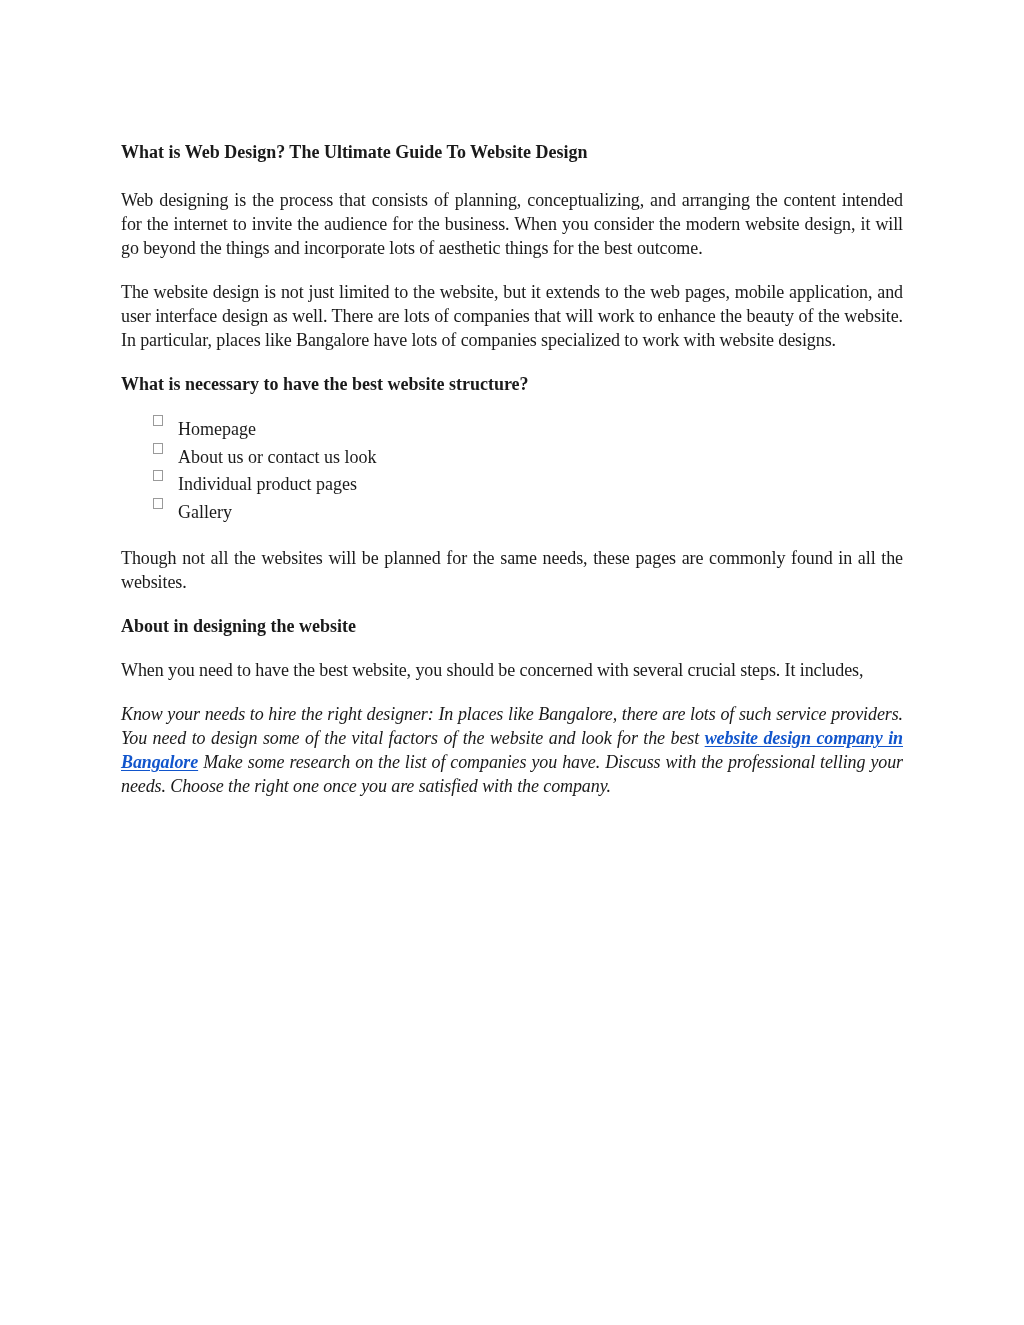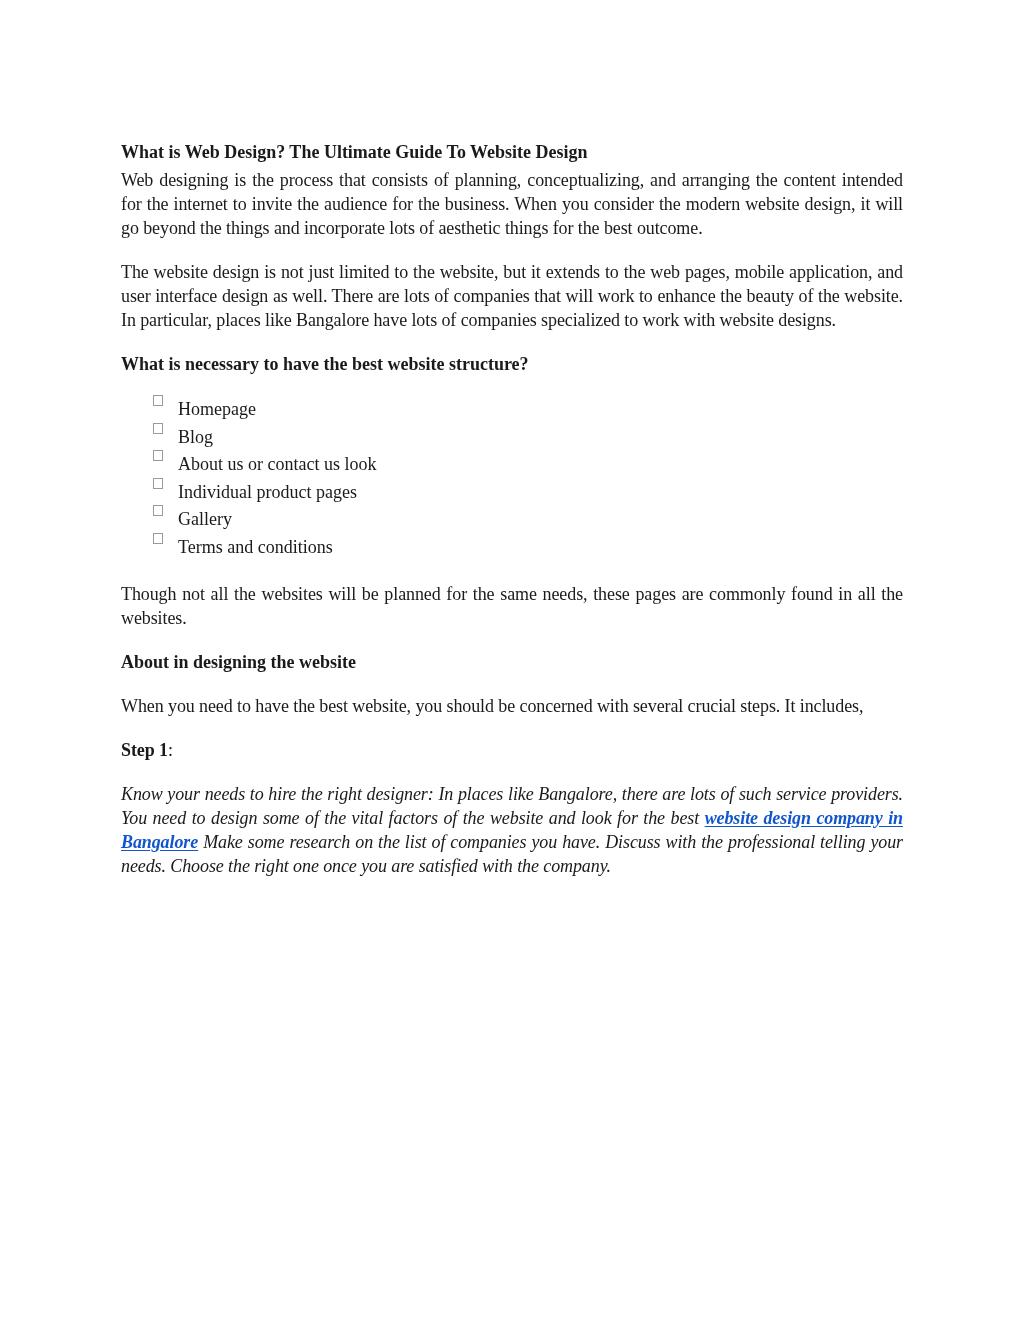--- a/index.html
+++ b/index.html
@@ -27,21 +27,21 @@
       text-align: justify;
       margin: 0 0 20px 0;
       letter-spacing: -0.1px;
     }
     .h {
       font-size: 18px;
       line-height: 24px;
       font-weight: bold;
       margin: 0 0 20px 0;
     }
-    .title { margin-bottom: 4px; }
+    .title { margin-bottom: 24px; }
     .list {
       list-style: none;
       margin: 16px 0 20px 0;
       padding: 0 0 0 32px;
     }
     .list li {
       font-size: 18px;
       line-height: 27.6px;
       display: flex;
       align-items: flex-start;
@@ -79,43 +79,34 @@
   <div class="h">What is necessary to have the best website structure?</div>
 
 
   <ul class="list">
     <li>
         <span class="box"></span>
         <span>Homepage</span>
       </li>
     <li>
         <span class="box"></span>
-        <span>Blog</span>
-      </li>
-    <li>
-        <span class="box"></span>
         <span>About us or contact us look</span>
       </li>
     <li>
         <span class="box"></span>
         <span>Individual product pages</span>
       </li>
     <li>
         <span class="box"></span>
         <span>Gallery</span>
       </li>
-    <li>
-        <span class="box"></span>
-        <span>Terms and conditions</span>
-      </li>
   </ul>
 
   <p class="p">Though not all the websites will be planned for the same needs, these pages are commonly found in all the websites.</p>
 
   <div class="h">About in designing the website</div>
 
   <p class="p">When you need to have the best website, you should be concerned with several crucial steps. It includes,</p>
 
-  <p class="p"><b>Step 1</b><span>:</span></p>
 
   <p class="p last-line-left"><span>Know your needs to hire the right designer: In places like Bangalore, there are lots of such service providers. You need to design some of the vital factors of the website and look for the best </span><a class="link">website design company in Bangalore</a><span> Make some research on the list of companies you have. Discuss with the professional telling your needs. Choose the right one once you are satisfied with the company.</span></p>
 
 </div>
 
 </body></html>

